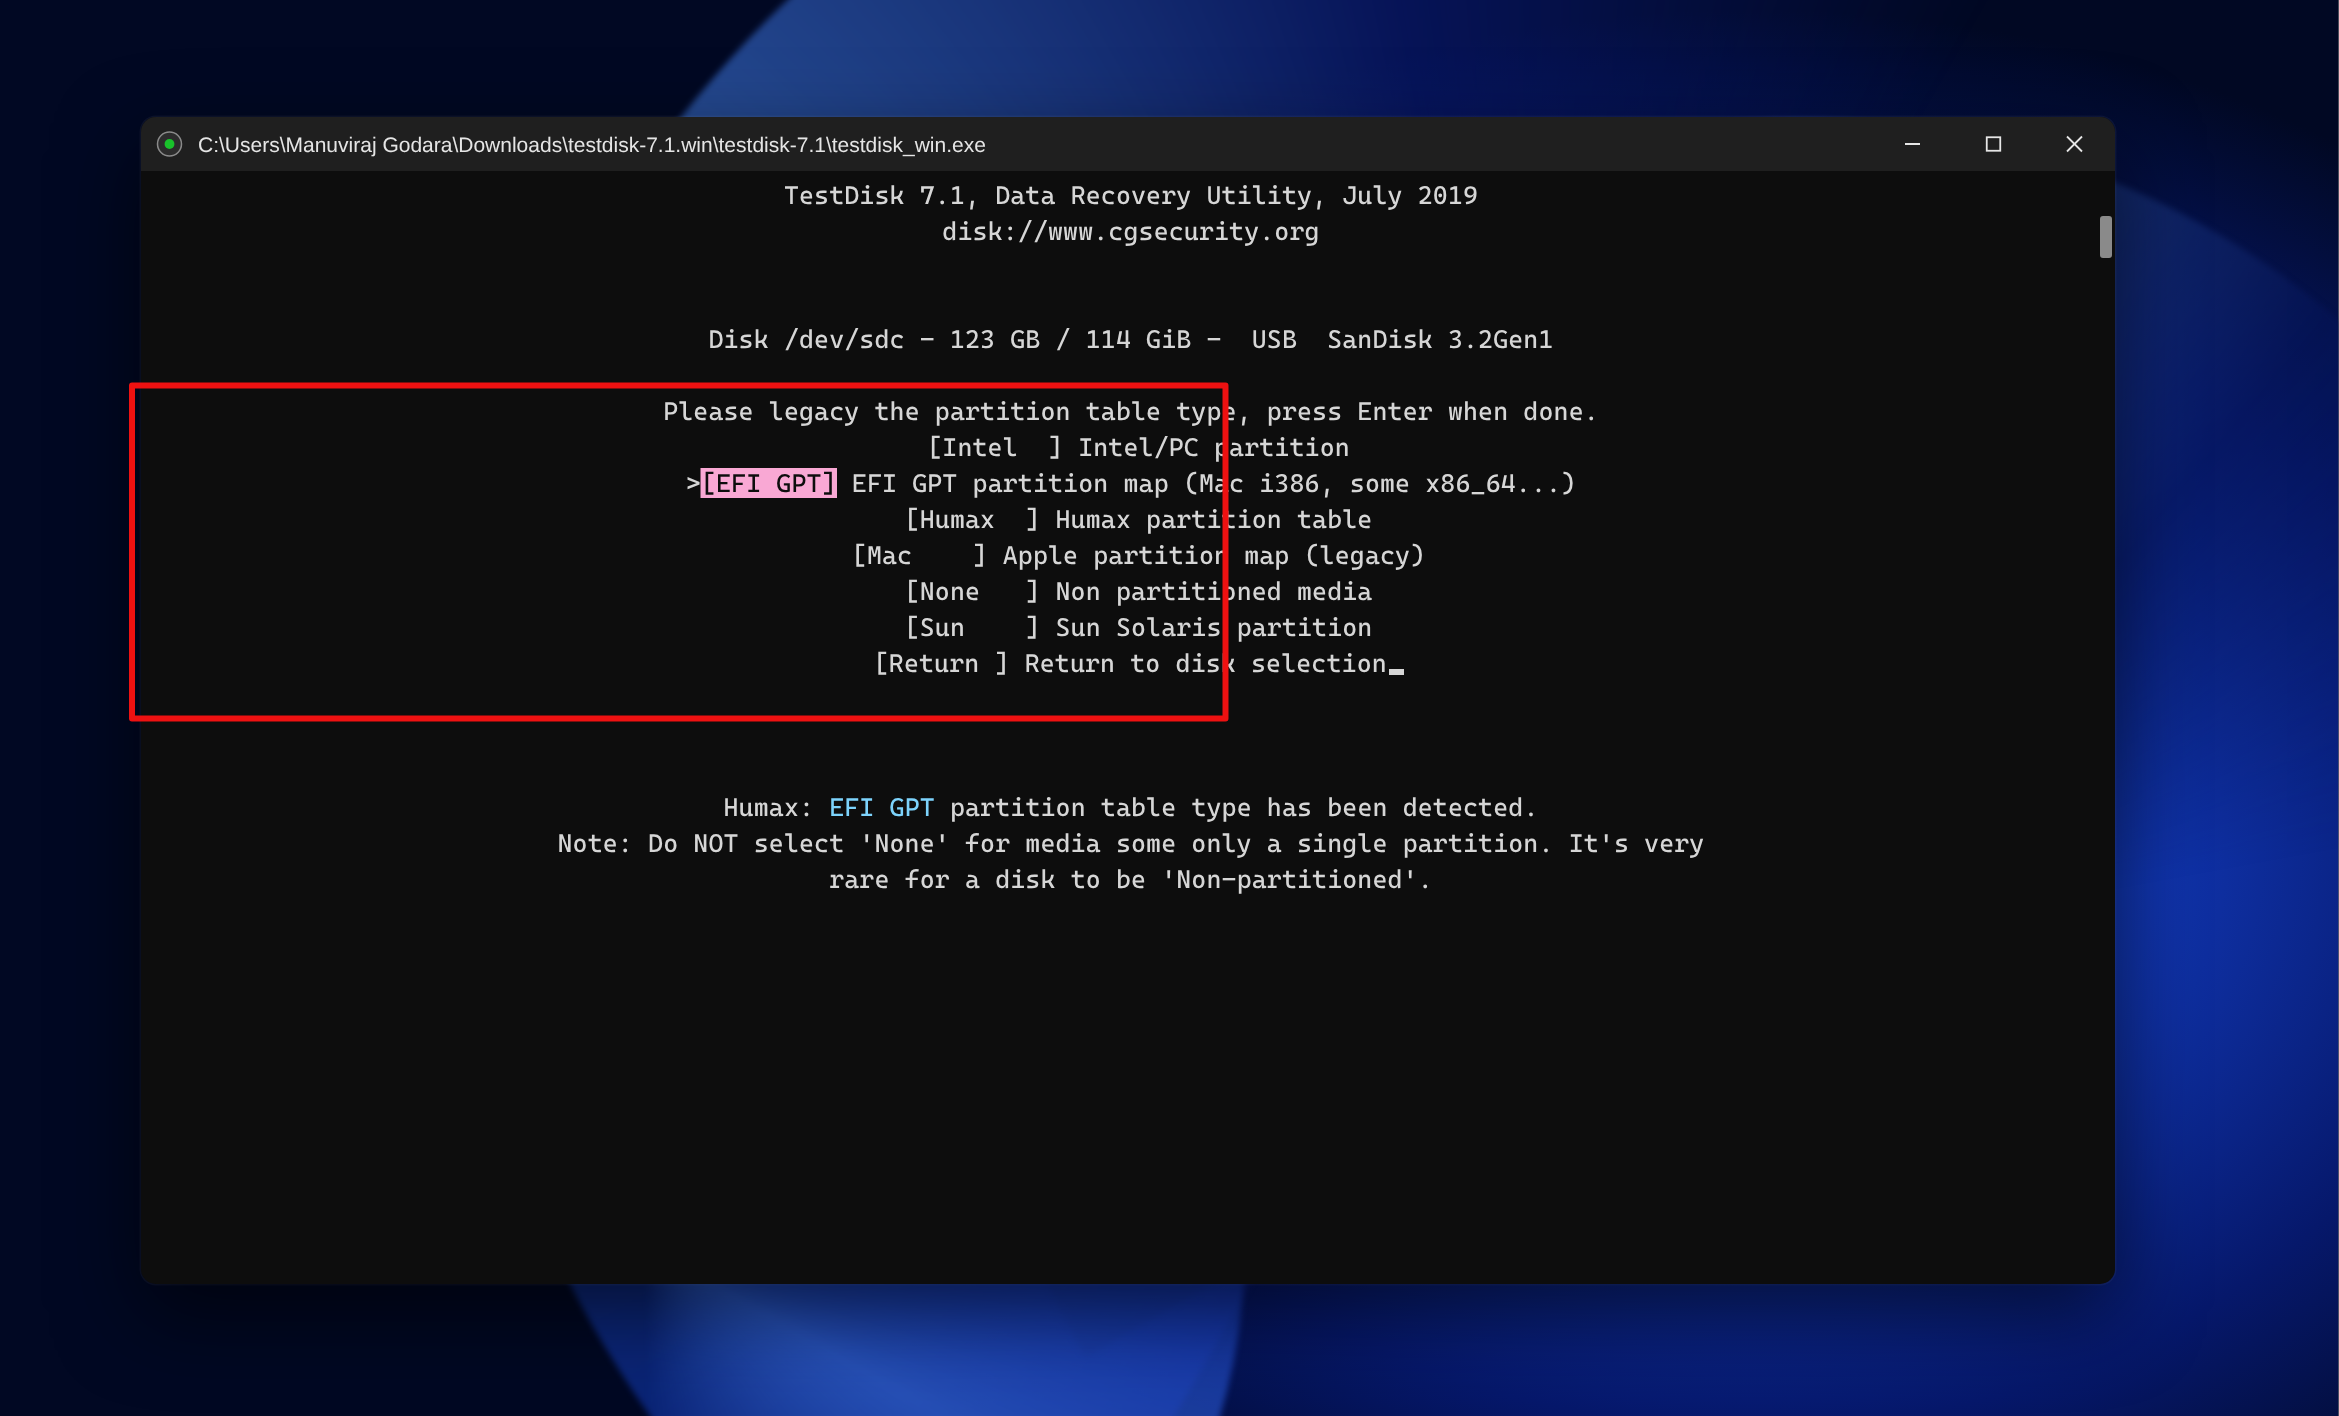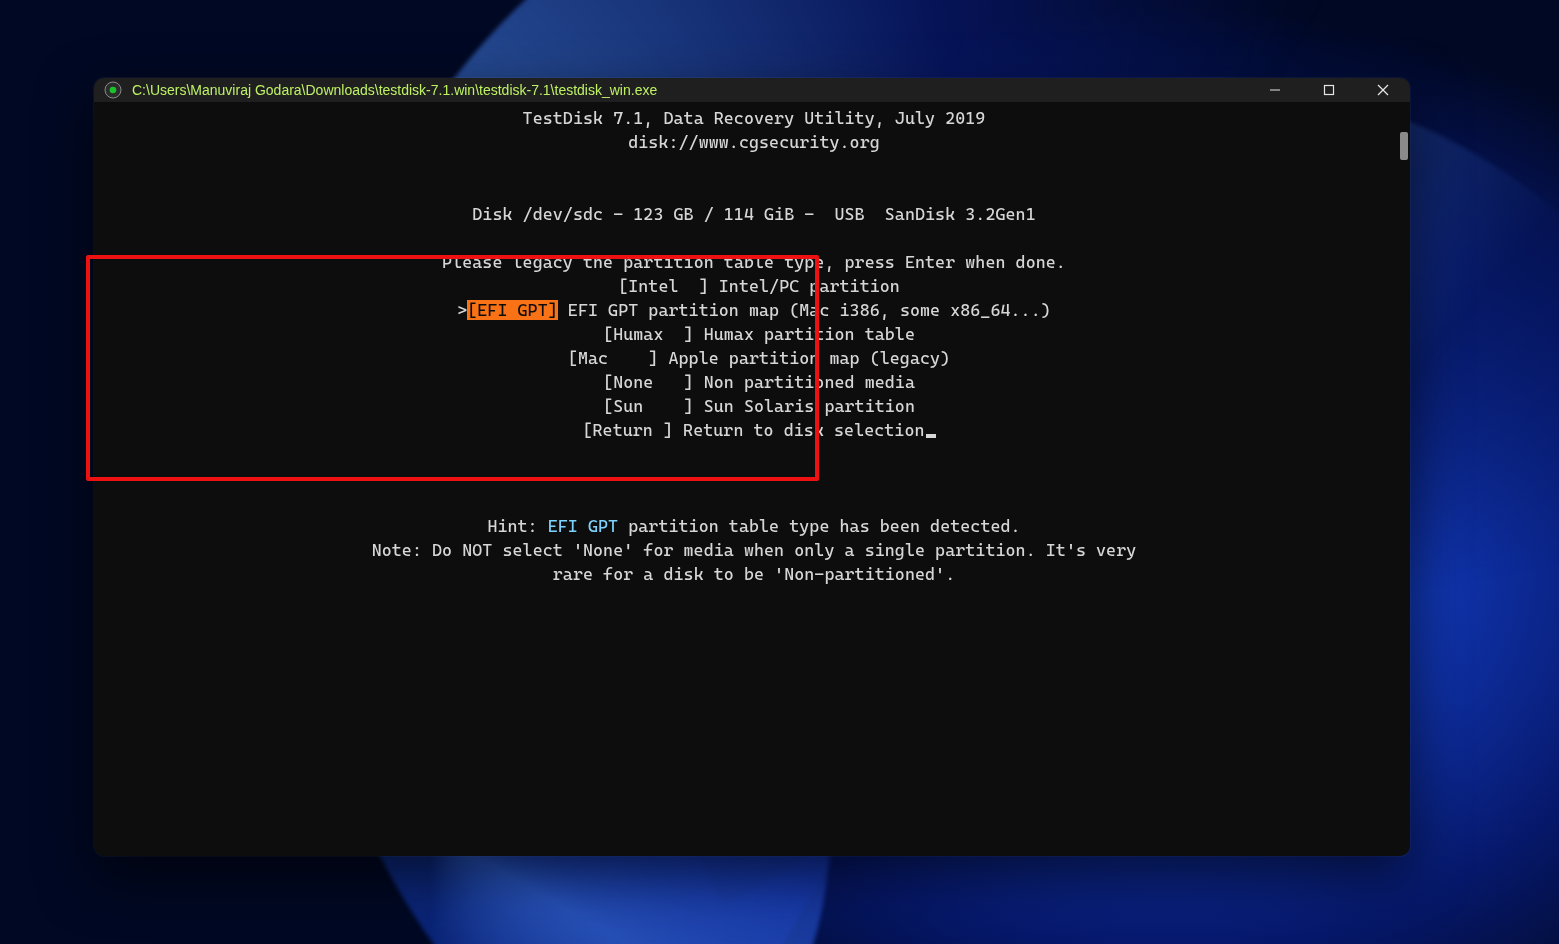--- a/index.html
+++ b/index.html
@@ -20,35 +20,35 @@
       opacity:.55}
   .s3{width:800px;height:800px;left:30px;top:430px;
       background:conic-gradient(from 30deg,#071a6b 0deg,#1741cc 60deg,#3f79f5 90deg,transparent 150deg);
       opacity:.55}
   .window{
     position:absolute;left:94px;top:78px;width:1316px;height:778px;
     background:#0d0d0d;border-radius:10px;overflow:hidden;
     box-shadow:0 20px 55px rgba(0,0,0,.6),0 0 0 1px rgba(255,255,255,.05);
   }
   .titlebar{
-    height:24px;background:#1f1f1f;display:flex;align-items:center;
-    padding-left:10px;color:#bef264;font:400 14px 'Segoe UI',sans-serif;
+    height:36px;background:#1f1f1f;display:flex;align-items:center;
+    padding-left:10px;color:#e5e5e5;font:400 14px 'Segoe UI',sans-serif;
   }
   .titlebar .icon{width:18px;height:18px;margin-right:10px;display:flex;align-items:center;justify-content:center}
   .titlebar .icon svg{width:18px;height:18px}
   .winbtns{margin-left:auto;display:flex;height:100%}
   .winbtn{width:54px;display:flex;align-items:center;justify-content:center;color:#e6e6e6}
   .winbtn svg{width:12px;height:12px;stroke:currentColor;stroke-width:1.2;fill:none}
   .term{
     position:relative;padding:4px 0 0 0;height:calc(100% - 36px);
     color:#d6d6d6;font-size:17px;line-height:24px;letter-spacing:.1px;text-align:center;
   }
   .term .line{white-space:pre;padding-left:4px}
   .green{color:#7dd3fc}
-  .sel{background:#f97316;color:#0d0d0d}
+  .sel{background:#f9a8d4;color:#0d0d0d}
   .cursor{display:inline-block;width:10px;height:4px;background:#d6d6d6;vertical-align:-2px;margin-left:1px}
   .scrollbar{position:absolute;right:2px;top:30px;width:8px;height:28px;background:#8a8a8a;border-radius:2px}
   .redbox{
     position:absolute;left:86px;top:255px;width:725px;height:218px;
     border:4px solid #e11;border-radius:2px;pointer-events:none;
   }
 </style>
 </head>
 <body>
 
@@ -104,20 +104,20 @@
           <div class="line"> [Mac    ] Apple partition map (legacy)</div>
           <div class="line"> [None   ] Non partitioned media</div>
           <div class="line"> [Sun    ] Sun Solaris partition</div>
           <div class="line"> [Return ] Return to disk selection<span class="cursor"></span></div>
         </div>
 
       <div class="line">&nbsp;</div>
       <div class="line">&nbsp;</div>
       <div class="line">&nbsp;</div>
 
-      <div class="line"><span>Hint: </span><span class="green">EFI GPT</span><span> partition table type has been detected.</span></div>
-      <div class="line">Note: Do NOT select 'None' for media when only a single partition. It's very</div>
+      <div class="line"><span>Humax: </span><span class="green">EFI GPT</span><span> partition table type has been detected.</span></div>
+      <div class="line">Note: Do NOT select 'None' for media some only a single partition. It's very</div>
       <div class="line">rare for a disk to be 'Non-partitioned'.</div>
     </div>
   </div>
 
   <div class="redbox"></div>
 </div>
 
 </body></html>

